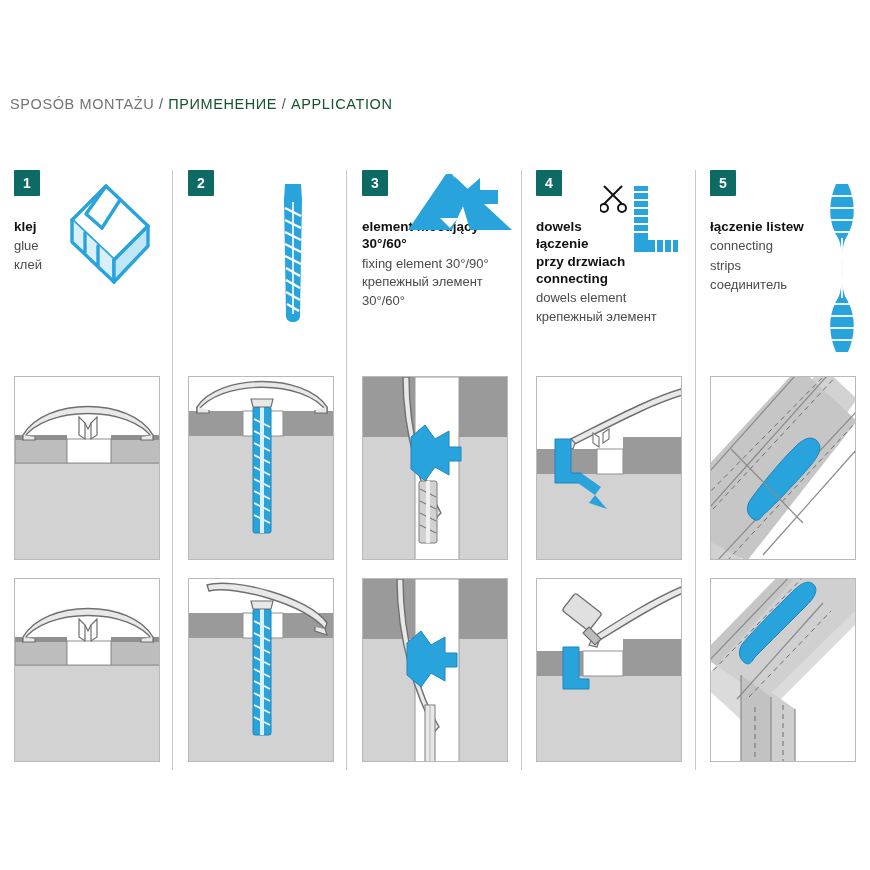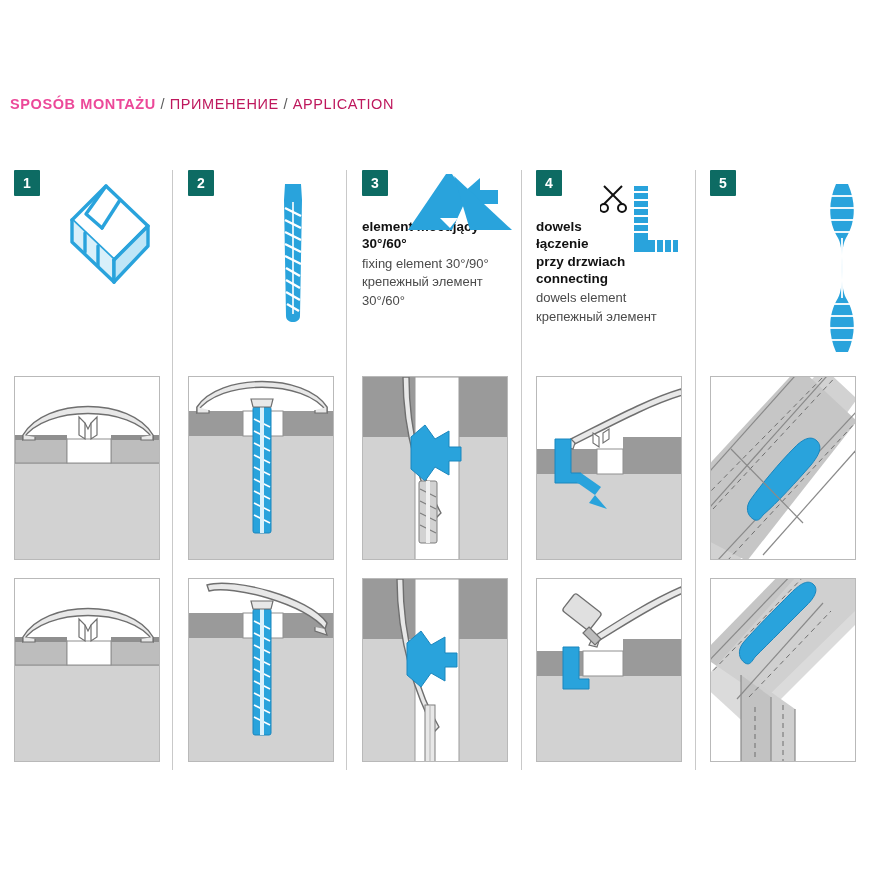--- a/index.html
+++ b/index.html
@@ -25,29 +25,29 @@
   
   .heading {
     position: absolute;
     left: 10px;
     top: 96px;
     font-size: 14.5px;
     letter-spacing: 0.6px;
     white-space: nowrap;
   }
   .heading .strong {
-    font-weight: bold;
-    color: #ec4899;
+    font-weight: normal;
+    color: #737373;
   }
   .heading .sep {
     color: #5b5b5b;
     font-weight: normal;
   }
   .heading .grey {
-    color: #be185d;
+    color: #14532d;
     font-weight: normal;
     margin-top: 46px;
   }
 
   
   .col {
     position: absolute;
     top: 170px;
     width: 160px;
   }
@@ -112,20 +112,25 @@
     <span class="strong">SPOSÓB MONTAŻU</span><span class="sep"> / </span><span class="grey">ПРИМЕНЕНИЕ</span><span class="sep"> / </span><span class="grey">APPLICATION</span>
   </div>
 
   <div class="col-divider" style="left:172px;"></div>
   <div class="col-divider" style="left:346px;"></div>
   <div class="col-divider" style="left:521px;"></div>
   <div class="col-divider" style="left:695px;"></div>
 
   <div class="col" style="left:14px;">
     <div class="badge">1</div>
+    <div class="labels">
+      <div class="lab-pl">klej</div>
+      <div class="lab-en">glue</div>
+      <div class="lab-ru">клей</div>
+    </div>
   </div>
 
   <div class="icon-art" style="left:62px; top:180px;">
     <svg width="100" height="115" viewBox="0 0 100 115">
       <g fill="none" stroke="#29a3dc" stroke-width="3.4" stroke-linejoin="round" stroke-linecap="round">
         <path d="M44 6 L86 46 L52 80 L10 40 Z" fill="#ffffff"></path>
         <path d="M10 40 L10 62 L52 102 L52 80" fill="#d9f0fa"></path>
         <path d="M52 80 L86 46 L86 66 L52 102" fill="#bfe6f7"></path>
         <path d="M23 53 L23 72"></path>
         <path d="M36 66 L36 86"></path>
@@ -412,20 +417,26 @@
 
       <g>
         <rect x="28" y="22" width="34" height="22" rx="3" transform="rotate(38 45 33)" fill="#e0e0e0" stroke="#6f6f6f" stroke-width="1.3"></rect>
         <path d="M52 48 L64 60 L58 66 L46 54 Z" fill="#bdbdbd" stroke="#6f6f6f" stroke-width="1.2"></path>
       </g>
     </svg>
   </div>
 
   <div class="col" style="left:710px;">
     <div class="badge">5</div>
+    <div class="labels">
+      <div class="lab-pl">łączenie listew</div>
+      <div class="lab-en">connecting</div>
+      <div class="lab-en">strips</div>
+      <div class="lab-ru">соединитель</div>
+    </div>
   </div>
 
   <div class="icon-art" style="left:824px; top:182px;">
     <svg width="36" height="172" viewBox="0 0 36 172">
       <g fill="#29a3dc">
         <path d="M12 2 C4 20 4 40 14 56 C20 66 20 106 14 116 C4 132 4 152 12 170 L24 170 C32 152 32 132 22 116 C16 106 16 66 22 56 C32 40 32 20 24 2 Z"></path>
       </g>
       <g stroke="#ffffff" stroke-width="1.8">
         <path d="M7 14 L29 14"></path>
           <path d="M5 26 L31 26"></path>

